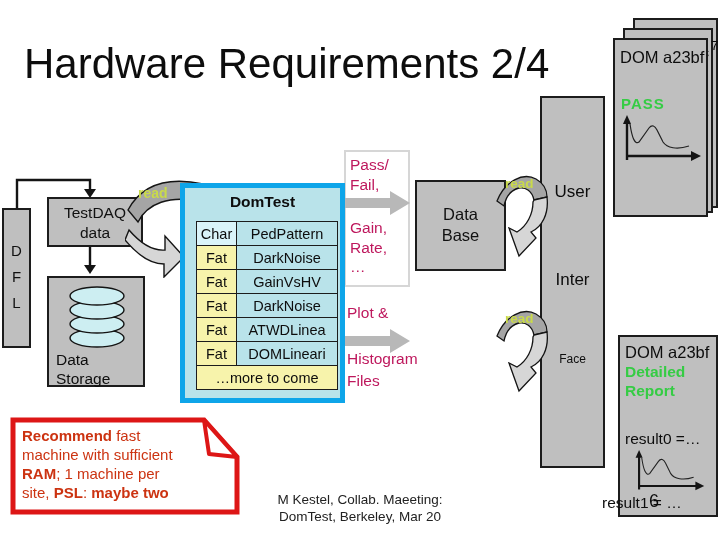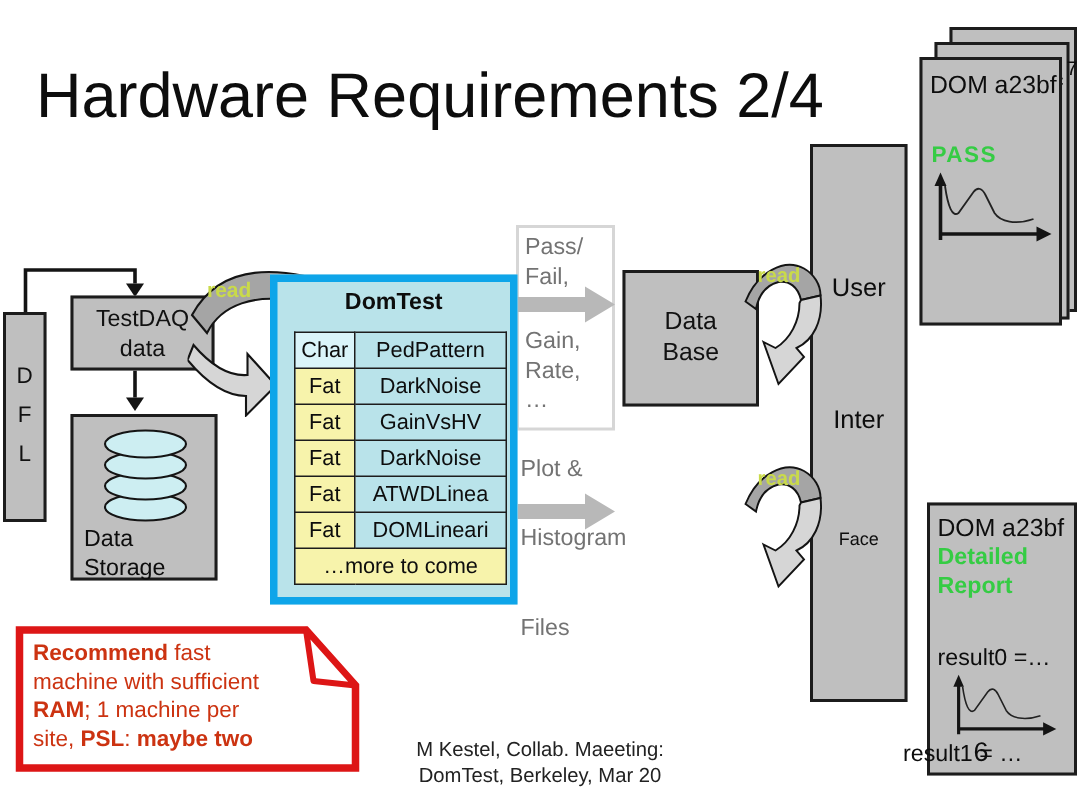--- a/index.html
+++ b/index.html
@@ -14,21 +14,21 @@
     box-sizing:border-box;text-align:center;
   }
   .title{
     position:absolute;left:24px;top:40px;width:600px;
     font-size:42px;color:#0d0d0d;letter-spacing:0px;white-space:nowrap;
   }
   .card{position:absolute;background:#bfbfbf;border:2px solid #1c1c1c;box-sizing:border-box;}
   .card-title{position:absolute;left:5px;top:8px;font-size:16.5px;color:#0d0d0d;white-space:nowrap;}
   .pass-label{position:absolute;left:6px;top:55px;font-size:15px;font-weight:700;color:#35cc44;letter-spacing:1px;}
   .green-bold{font-weight:700;color:#35cc44;}
-  .faded-text{position:absolute;color:#737373;font-size:15.5px;line-height:19.5px;z-index:4;}
+  .faded-text{position:absolute;color:#be185d;font-size:15.5px;line-height:19.5px;z-index:4;}
   .faded-box{position:absolute;background:#ffffff;border:2px solid #d6d6d6;box-sizing:border-box;z-index:3;}
   .read-label{position:absolute;font-size:13.5px;font-weight:700;color:#c9da4a;z-index:18;white-space:nowrap;}
   .domtest-panel{
     position:absolute;left:180px;top:183px;width:165px;height:220px;
     background:#b9e3ea;border:5px solid #0ea5e9;box-sizing:border-box;z-index:14;
   }
   .domtest-title{position:absolute;left:0;top:5px;width:100%;text-align:center;font-size:15.5px;font-weight:700;color:#0d0d0d;}
   .dt-table{position:absolute;left:11px;top:33px;border-collapse:collapse;z-index:15;}
   .dt-table td{
     border:1.5px solid #1c1c1c;height:23px;padding:0 1px;
@@ -150,21 +150,21 @@
 …</div>
   <svg class="abs" style="left:345px;top:190px;z-index:5;" width="66" height="26" viewBox="0 0 66 26">
     <path d="M0,8 L45,8 L45,1 L65,13 L45,25 L45,18 L0,18 Z" fill="#b8b8b8"></path>
   </svg>
 
   <div class="faded-text" style="left:347px;top:303px;">Plot &amp;</div>
   <svg class="abs" style="left:345px;top:328px;z-index:5;" width="66" height="26" viewBox="0 0 66 26">
     <path d="M0,8 L45,8 L45,1 L65,13 L45,25 L45,18 L0,18 Z" fill="#b8b8b8"></path>
   </svg>
   <div class="faded-text" style="left:347px;top:349px;">Histogram</div>
-  <div class="faded-text" style="left:347px;top:371px;margin-top:38px;">Files</div>
+  <div class="faded-text" style="left:347px;top:371px;">Files</div>
 
   <div class="box preline" style="left:415px;top:180px;width:91px;height:91px;padding-top:22px;font-size:16.5px;line-height:21px;z-index:10;">Data
 Base</div>
 
 
   <div class="box" style="left:540px;top:96px;width:65px;height:372px;z-index:10;">
     <div class="abs" style="left:0;top:84px;width:100%;font-size:17px;color:#0d0d0d;">User</div>
     <div class="abs" style="left:0;top:172px;width:100%;font-size:17px;color:#0d0d0d;">Inter</div>
     <div class="abs" style="left:0;top:254px;width:100%;font-size:12px;color:#0d0d0d;">Face</div>
   </div>

